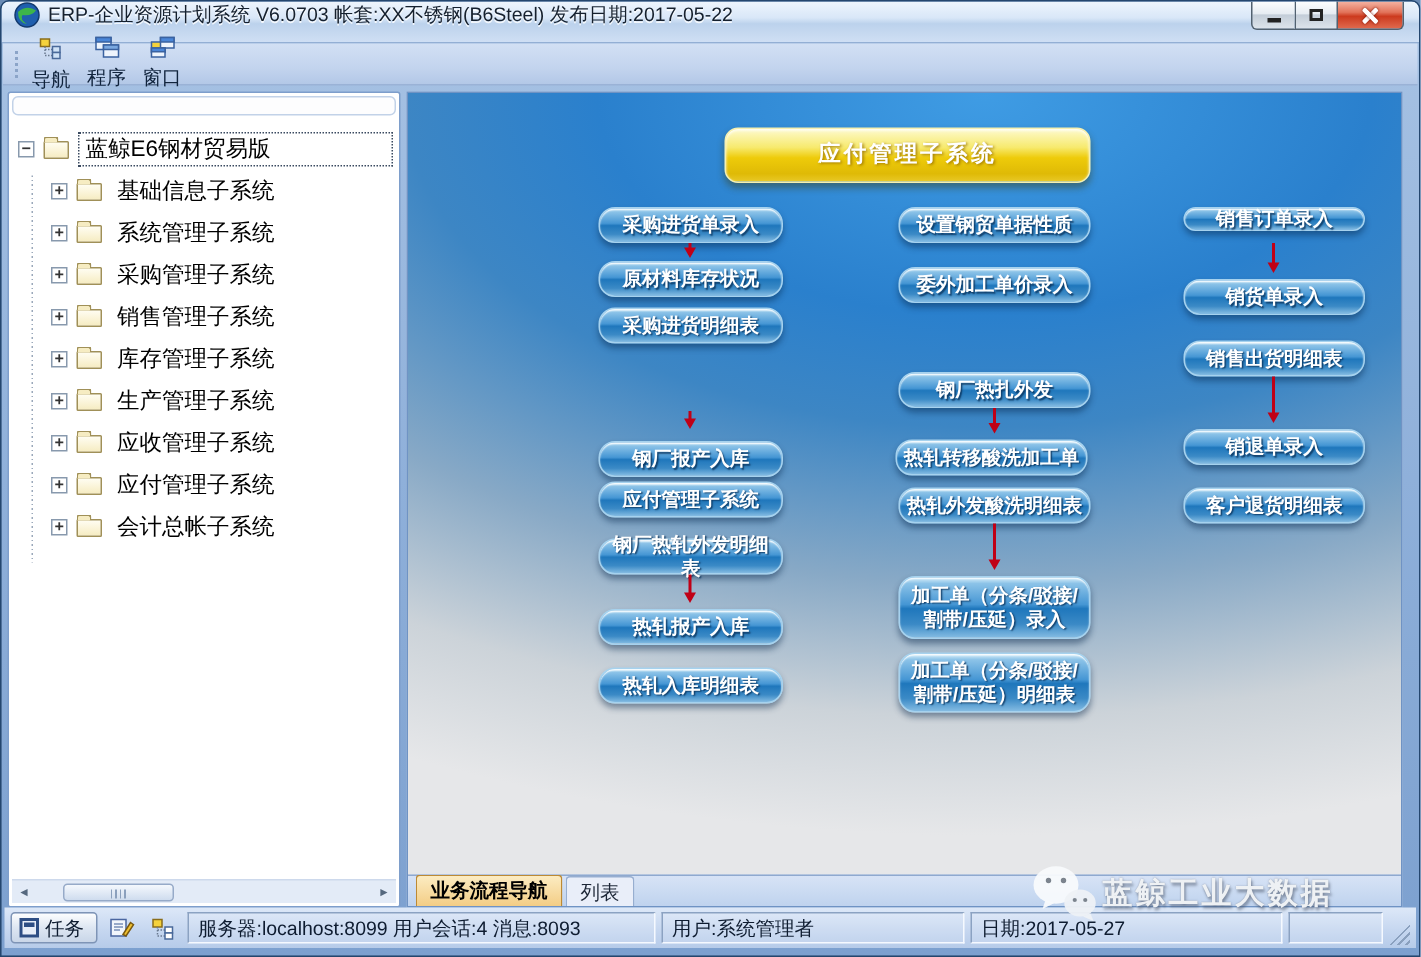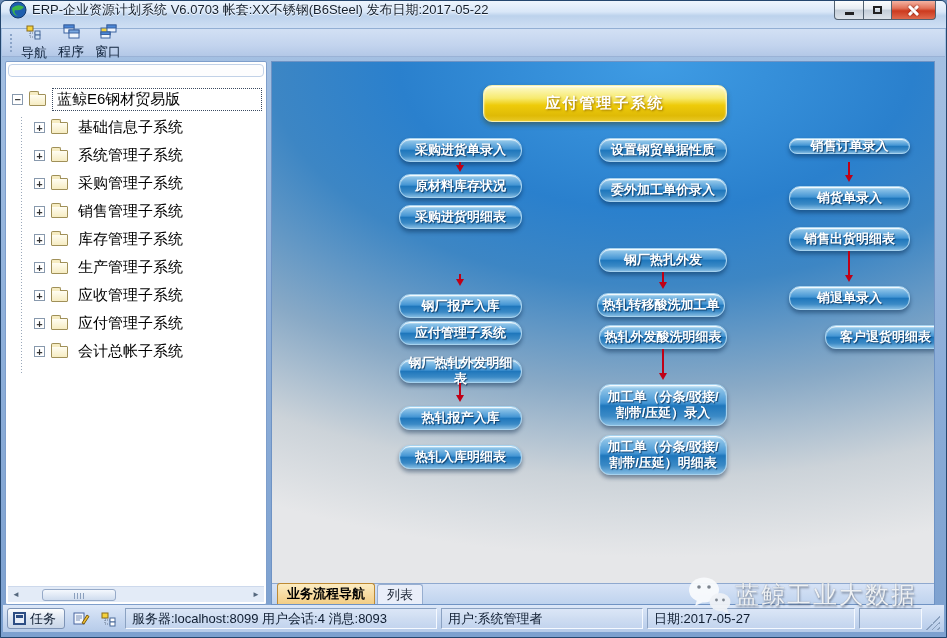--- a/index.html
+++ b/index.html
@@ -109,21 +109,21 @@
     border:1px solid; border-color:#8ba2c2 #f5f9ff #f5f9ff #8ba2c2; background:rgba(255,255,255,.12); }
   .cell-server { width:312px; }
   .cell-user { width:202px; }
   .cell-date { width:208px; }
   .cell-spare { flex:1; }
   .resize-grip { width:14px; height:14px; align-self:flex-end; margin-bottom:2px; cursor:nwse-resize;
     background-image:linear-gradient(135deg, transparent 0 50%, #8aa0be 50% 57%, transparent 57% 68%, #8aa0be 68% 75%, transparent 75% 86%, #8aa0be 86% 93%, transparent 93%); }
 
   
   .watermark { position:absolute; left:686px; top:574px; z-index:60; display:flex; align-items:center; gap:2px; pointer-events:none; }
-  .watermark-text { font-size:24px; font-weight:normal; color:#eef1f4; letter-spacing:2px;
+  .watermark-text { font-size:20px; font-weight:bold; color:#eef1f4; letter-spacing:2px;
     text-shadow:1px 2px 2px rgba(70,80,100,.55), 0 0 1px rgba(90,100,120,.6); }
 </style>
 </head>
 <body>
 
 <div class="window">
 
   <div class="titlebar">
     <svg class="app-icon" viewBox="0 0 18 18">
       <circle cx="9" cy="9" r="8" fill="#1f5fae"></circle>
@@ -259,21 +259,21 @@
       <div class="flow-btn" style="left:327px;top:186px;width:128px;height:24px;">钢厂热扎外发</div>
       <div class="flow-btn" style="left:325px;top:231px;width:128px;height:24px;">热轧转移酸洗加工单</div>
       <div class="flow-btn" style="left:327px;top:263px;width:128px;height:24px;">热轧外发酸洗明细表</div>
       <div class="flow-btn" style="left:327px;top:322px;width:128px;height:42px;">加工单（分条/驳接/割带/压延）录入</div>
       <div class="flow-btn" style="left:327px;top:373px;width:128px;height:40px;">加工单（分条/驳接/割带/压延）明细表</div>
 
       <div class="flow-btn" style="left:517px;top:76px;width:121px;height:16px;">销售订单录入</div>
       <div class="flow-btn" style="left:517px;top:124px;width:121px;height:24px;">销货单录入</div>
       <div class="flow-btn" style="left:517px;top:165px;width:121px;height:24px;">销售出货明细表</div>
       <div class="flow-btn" style="left:517px;top:224px;width:121px;height:24px;">销退单录入</div>
-      <div class="flow-btn" style="left:517px;top:263px;width:121px;height:24px;margin-left:36px;">客户退货明细表</div>
+      <div class="flow-btn" style="left:517px;top:263px;width:121px;height:24px;">客户退货明细表</div>
 
       <div class="arrow" style="left:187px;top:100px;height:8px;"></div>
       <div class="arrow" style="left:187px;top:212px;height:10px;"></div>
       <div class="arrow" style="left:187px;top:321px;height:17px;"></div>
       <div class="arrow" style="left:390px;top:210px;height:15px;"></div>
       <div class="arrow" style="left:390px;top:287px;height:29px;"></div>
       <div class="arrow" style="left:576px;top:100px;height:18px;"></div>
       <div class="arrow" style="left:576px;top:189px;height:29px;"></div>
     </div>
 

